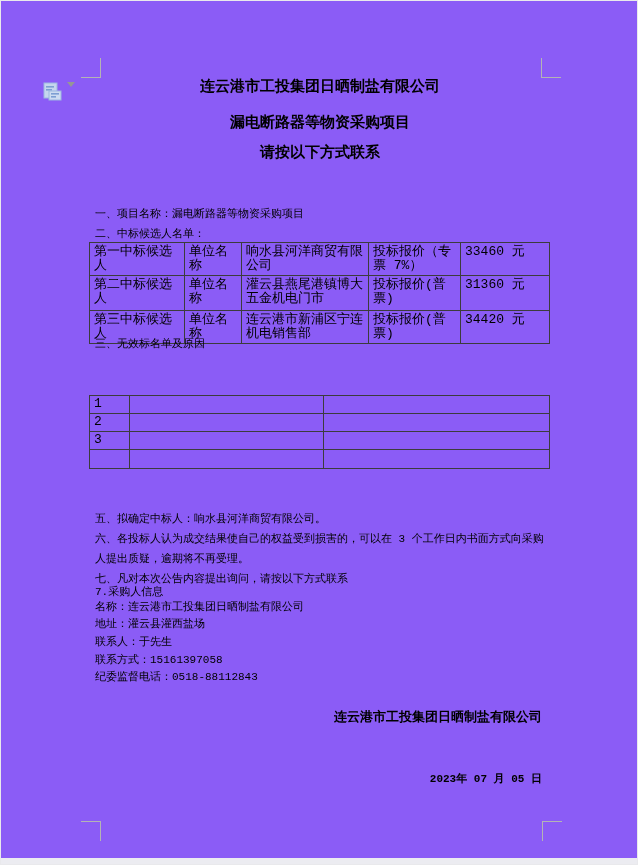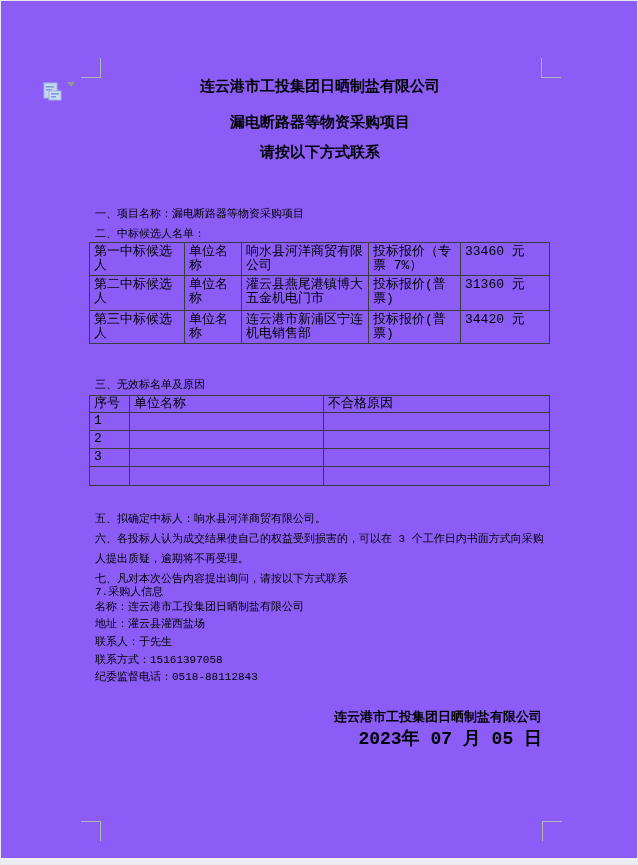--- a/index.html
+++ b/index.html
@@ -98,34 +98,29 @@
     <tr style="height:19px">
       <td>第三中标候选人</td>
       <td>单位名称</td>
       <td>连云港市新浦区宁连机电销售部</td>
       <td>投标报价(普票)</td>
       <td>34420 元</td>
     </tr>
   </tbody>
     </table>
 
-  <div class="line" style="top:376px">三、无效标名单及原因</div>
+  <div class="line" style="top:335px">三、无效标名单及原因</div>
 
   <table id="invalid-table">
     <colgroup>
         <col style="width:40px">
         <col style="width:194px">
         <col style="width:226px">
       </colgroup>
     <tbody>
-        <tr style="height:17px">
-      <td>序号</td>
-      <td>单位名称</td>
-      <td>不合格原因</td>
-    </tr>
     <tr style="height:18px">
       <td>1</td>
       <td></td>
       <td></td>
     </tr>
     <tr style="height:18px">
       <td>2</td>
       <td></td>
       <td></td>
     </tr>
@@ -147,16 +142,16 @@
   <div class="line" style="top:550px">人提出质疑，逾期将不再受理。</div>
   <div class="line" style="top:570px">七、凡对本次公告内容提出询问，请按以下方式联系</div>
   <div class="line" style="top:583px">7.采购人信息</div>
   <div class="line" style="top:598px">名称：连云港市工投集团日晒制盐有限公司</div>
   <div class="line" style="top:615px">地址：灌云县灌西盐场</div>
   <div class="line" style="top:633px">联系人：于先生</div>
   <div class="line" style="top:651px">联系方式：15161397058</div>
   <div class="line" style="top:668px">纪委监督电话：0518-88112843</div>
 
   <div class="line" style="left:auto; right:95px; top:709px; font-size:13px; font-weight:bold;">连云港市工投集团日晒制盐有限公司</div>
-  <div class="line" style="left:auto; right:95px; top:730px; font-size:18px; font-weight:bold;margin-left:26px;">2023年 07 月 05 日</div>
+  <div class="line" style="left:auto; right:95px; top:770px; font-size:11px; font-weight:bold;margin-left:26px;">2023年 07 月 05 日</div>
 
   <div class="bottom-band"></div>
 </div>
 
 </body></html>

